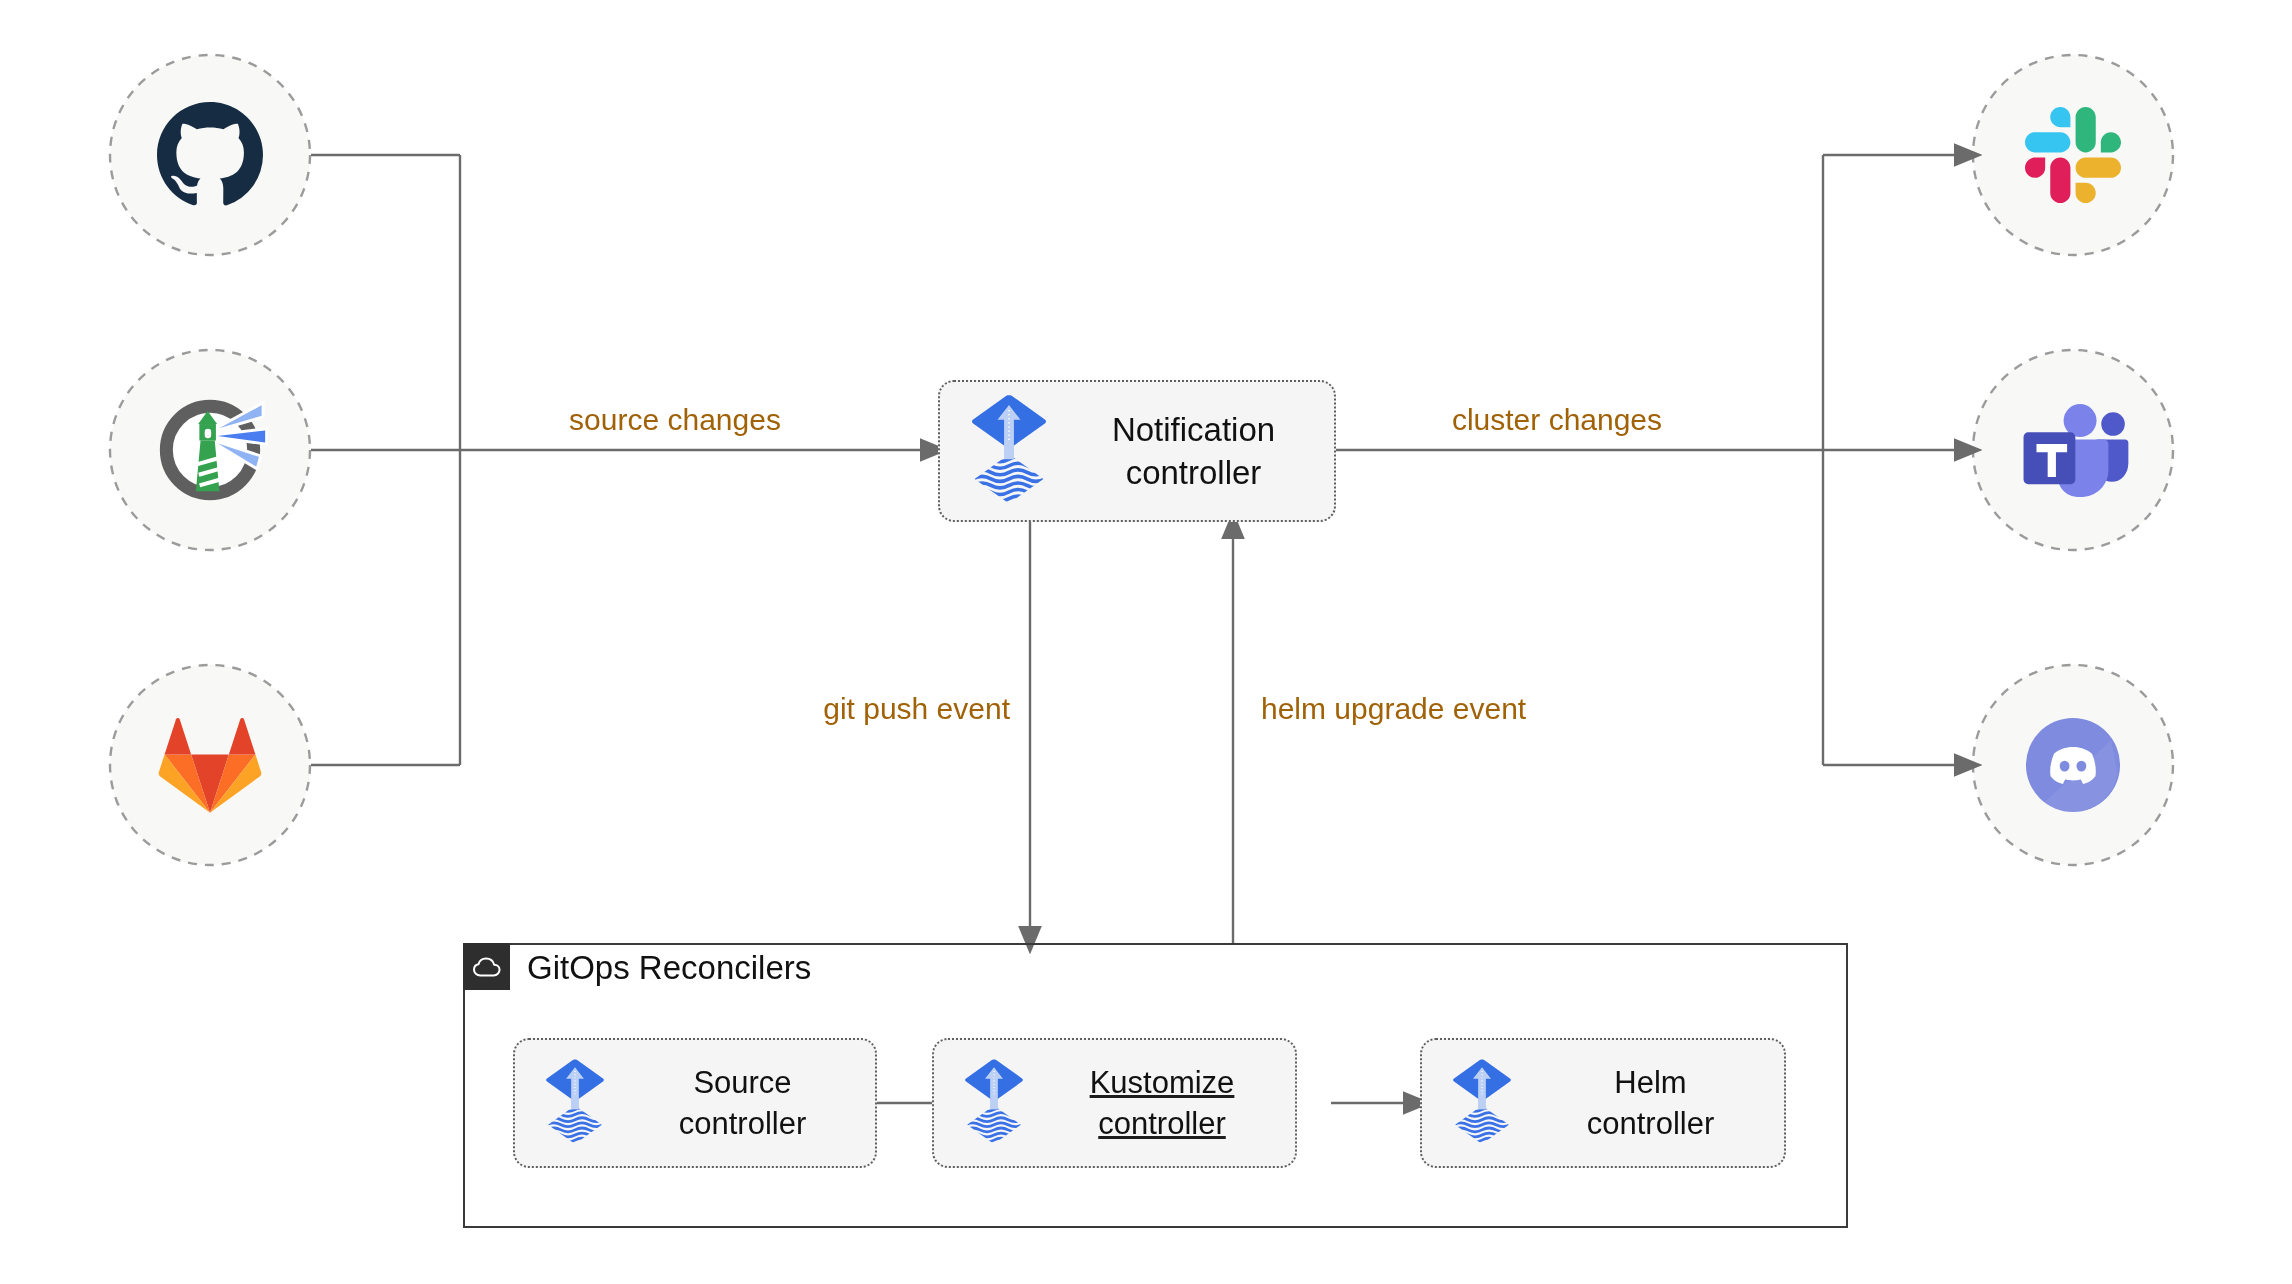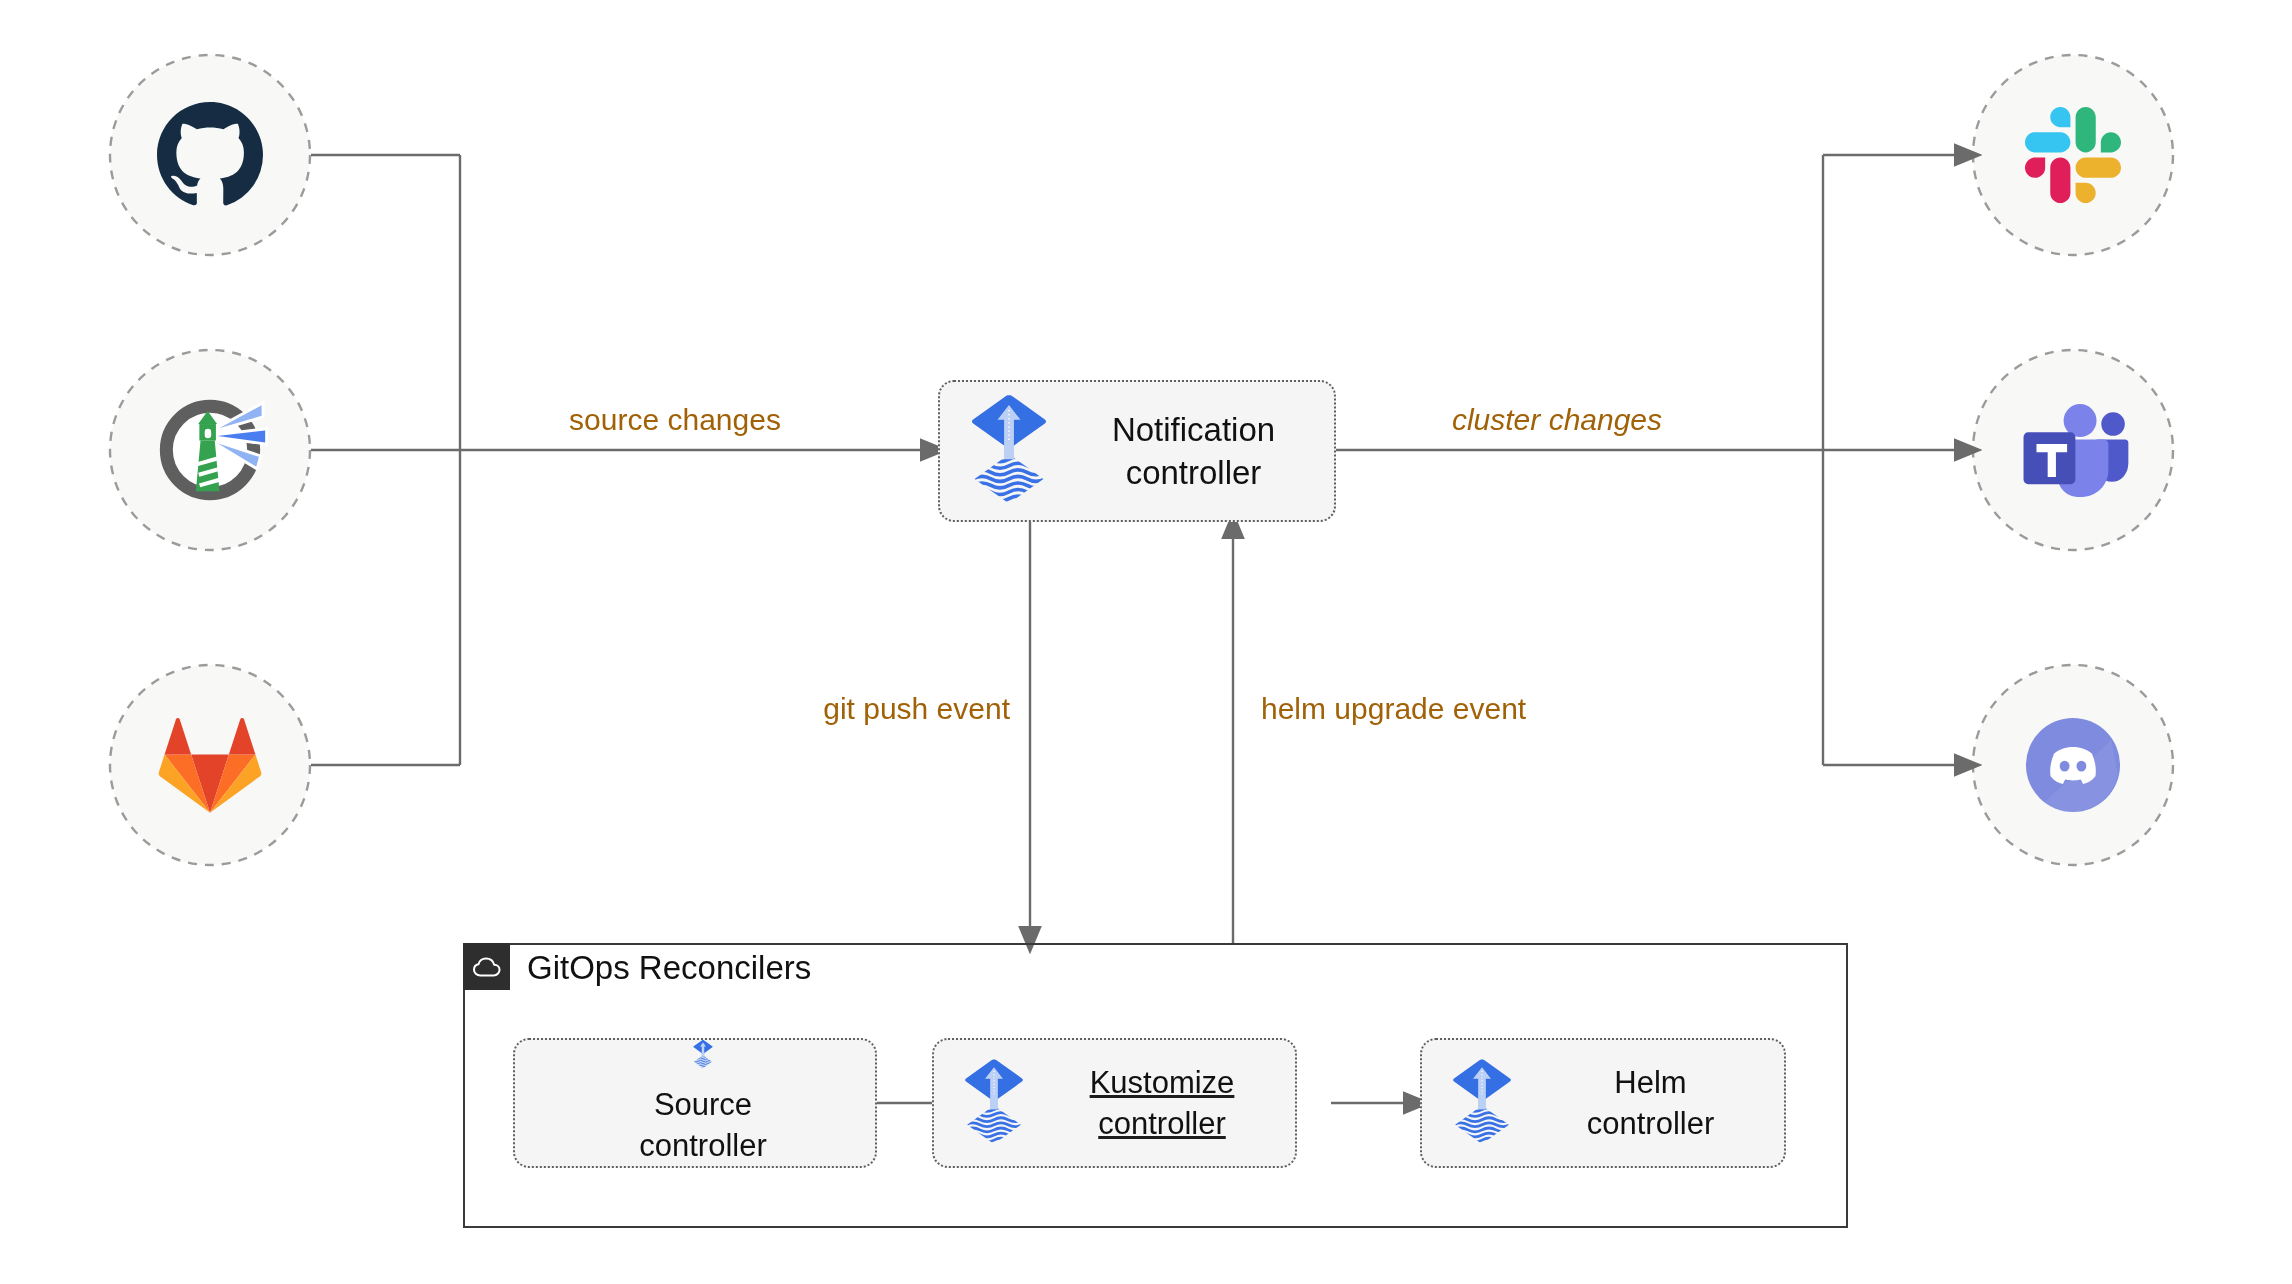--- a/index.html
+++ b/index.html
@@ -150,34 +150,34 @@
     <svg width="82" height="112" viewBox="0 0 100 136">
         <use href="#flux-sym"></use>
       </svg>
     <div class="ctl-label big">
       <div>Notification</div>
       <div>controller</div>
     </div>
   </div>
 
   <div class="edge-label" style="left:500px; top:403px; width:350px; text-align:center;">source changes</div>
-  <div class="edge-label" style="left:1382px; top:403px; width:350px; text-align:center;font-style:italic;">cluster changes</div>
+  <div class="edge-label" style="left:1382px; top:403px; width:350px; text-align:center;">cluster changes</div>
   <div class="edge-label" style="left:650px; top:692px; width:360px; text-align:right;">git push event</div>
   <div class="edge-label" style="left:1261px; top:692px; width:400px; text-align:left;">helm upgrade event</div>
 
   <div class="container-box" style="left:463px; top:943px; width:1385px; height:285px;">
     <div class="badge">
       <svg width="32" height="26" viewBox="0 0 70 58">
         <path d="M20 48 C12 48 6 42 6 35 C6 29 10 24 16 23 C18 15 25 10 33 10 C42 10 49 16 51 24 C58 24 63 29 63 35 C63 42 57 48 50 48 Z" fill="none" stroke="#ffffff" stroke-width="4.5" stroke-linejoin="round"></path>
       </svg>
     </div>
     <div class="container-title">GitOps Reconcilers</div>
   </div>
 
-  <div class="ctl-box" style="left:513px; top:1038px; width:364px; height:130px;flex-direction:column;">
+  <div class="ctl-box" style="left:513px; top:1038px; width:364px; height:130px;">
     <svg width="64" height="88" viewBox="0 0 100 136">
         <use href="#flux-sym"></use>
       </svg>
     <div class="ctl-label small">
       <div>Source</div>
       <div>controller</div>
     </div>
   </div>
 
   <div class="ctl-box" style="left:932px; top:1038px; width:365px; height:130px;text-decoration:underline;">

